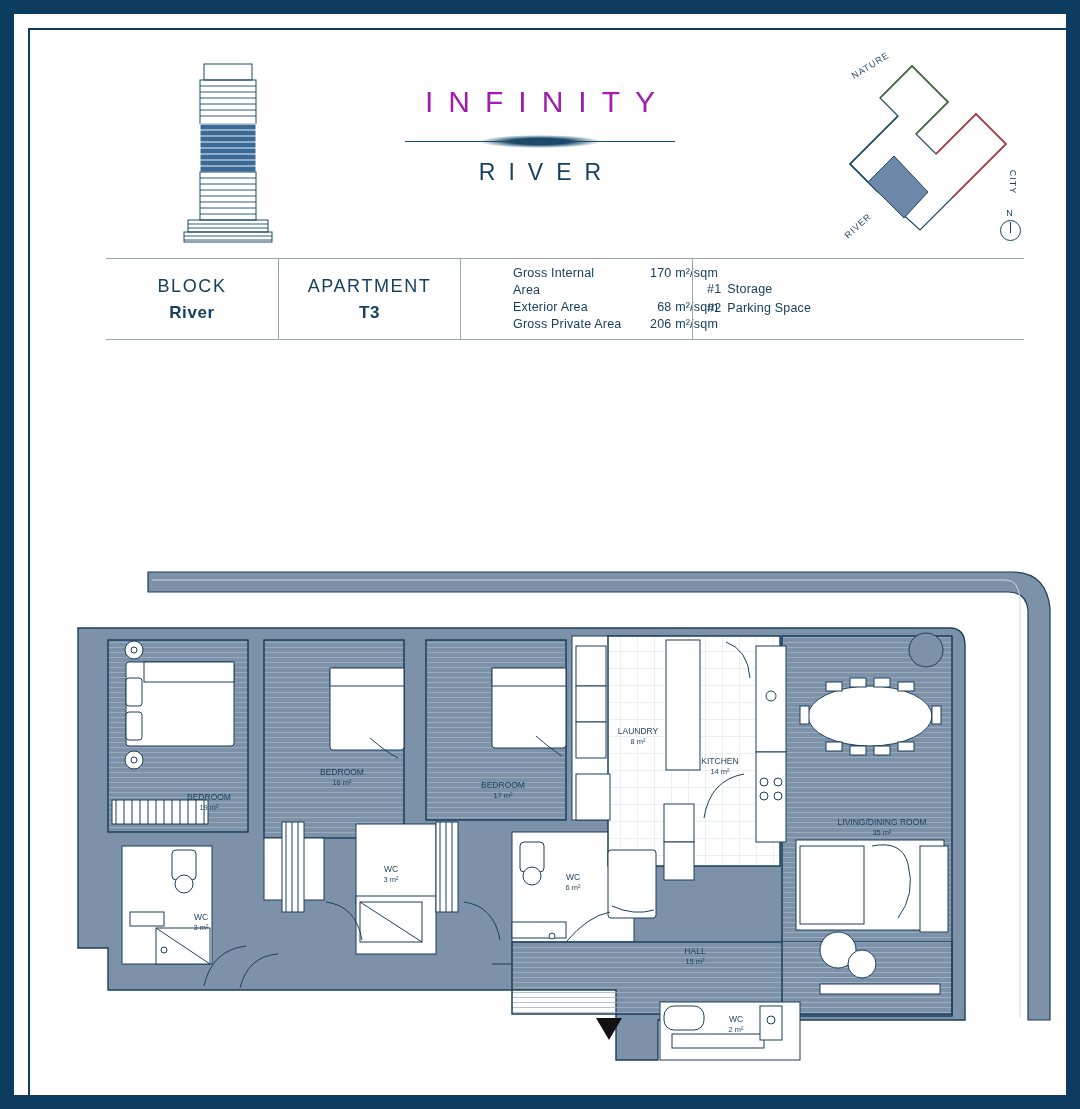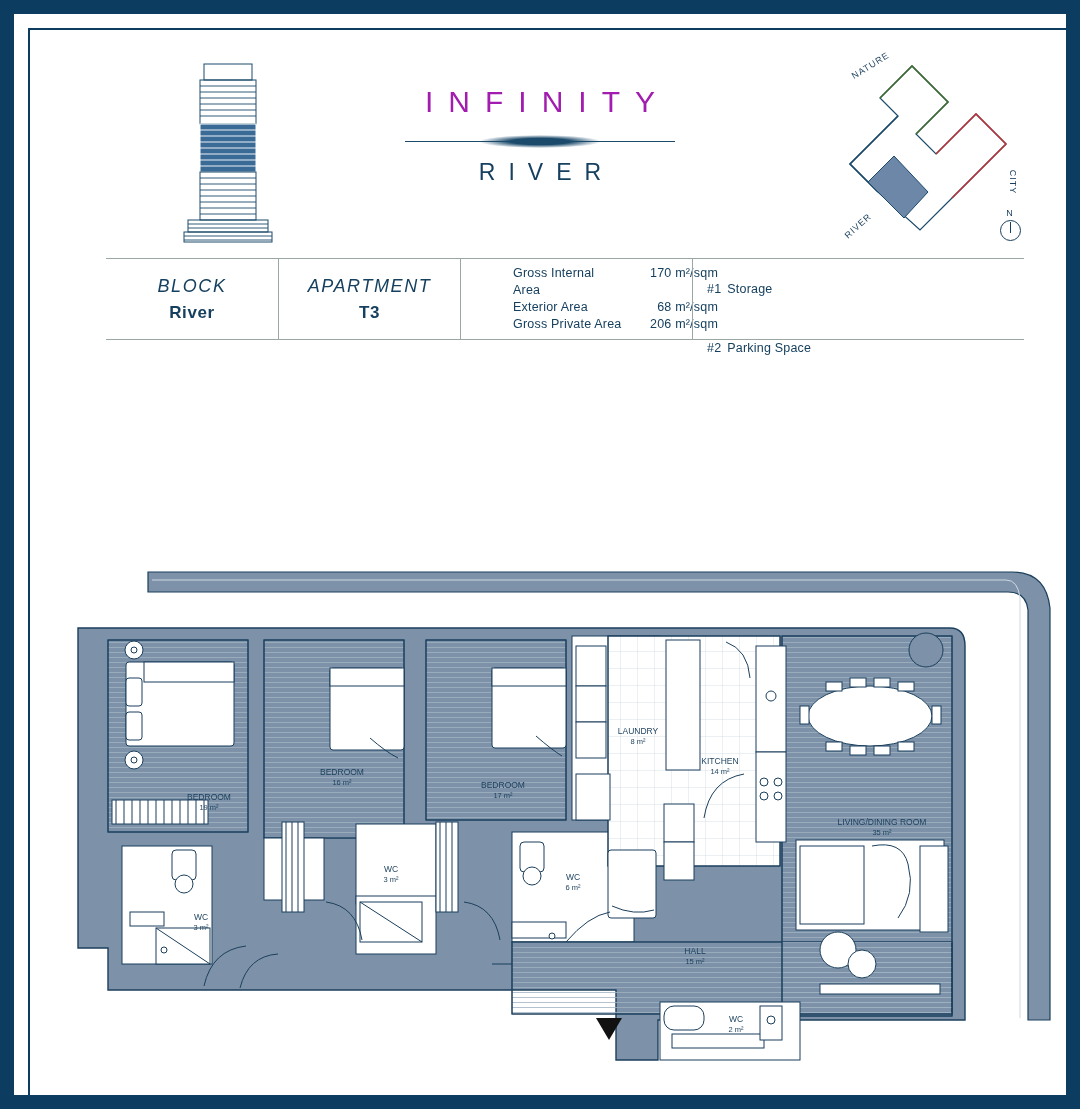--- a/index.html
+++ b/index.html
@@ -141,21 +141,20 @@
   .cell + .cell { border-left: 1px solid #9aa7a3; }
   .cell.c1 { width: 172px; }
   .cell.c2 { width: 200px; }
   .cell.c3 { width: 182px; }
   .cell.c4 { width: 232px; align-items: flex-start; padding-left: 16px; }
   .cell.c5 { width: 132px; align-items: flex-start; padding-left: 14px; }
   .lbl {
     font-size: 18px;
     letter-spacing: 1.6px;
     margin-bottom: 6px;
-    font-style: italic;
   }
   .val {
     font-size: 17px;
     font-weight: bold;
     letter-spacing: 0.6px;
   }
   .arow {
     display: flex;
     width: 100%;
     font-size: 12.5px;
@@ -163,21 +162,20 @@
     letter-spacing: .2px;
     margin-left: 36px;
   }
   .arow .an { flex: 1; }
   .arow .av { width: 96px; text-align: right; font-weight: normal;}
   .xrow {
     font-size: 12.5px;
     line-height: 19px;
     letter-spacing: .2px;
     white-space: nowrap;
-    margin-top: 40px;
   }
   .xrow b { font-weight: normal; margin-right: 6px; }
 
   
   .plan {
     position: absolute;
     left: 30px;
     top: 520px;
     width: 1000px;
     height: 530px;

